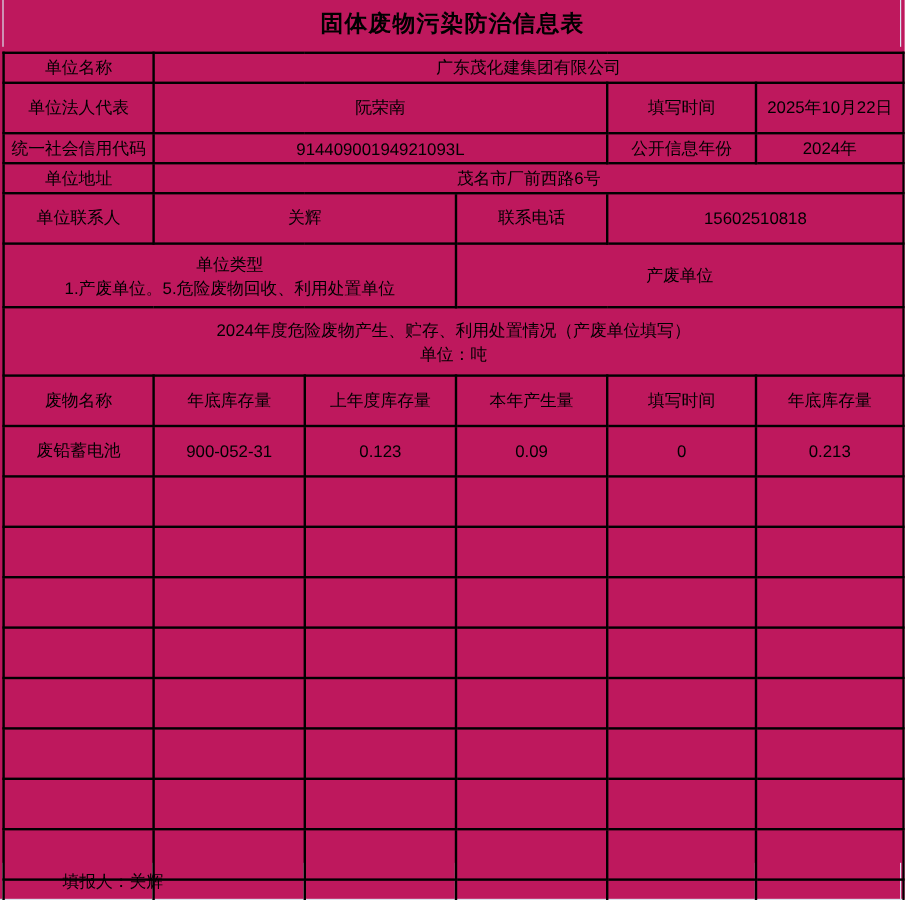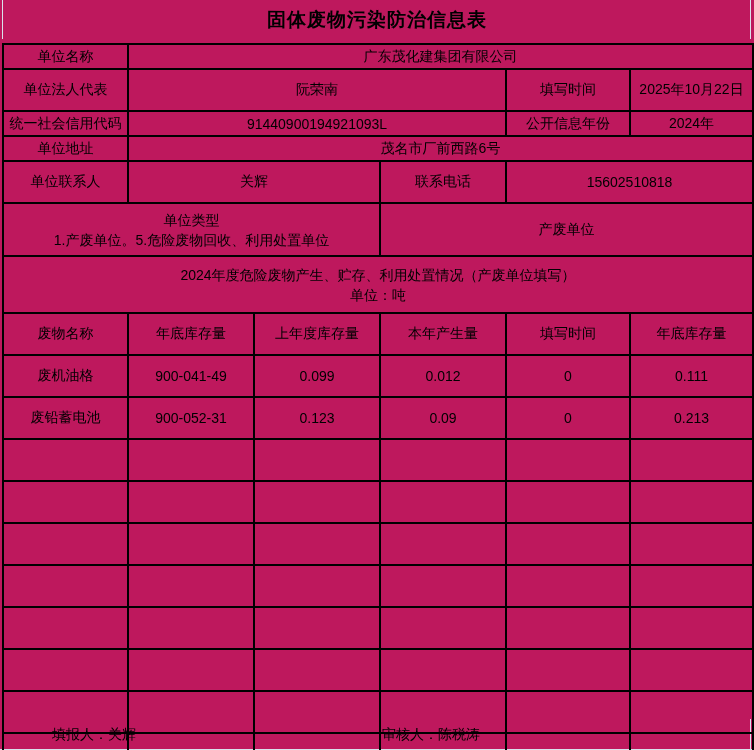--- a/index.html
+++ b/index.html
@@ -128,28 +128,20 @@
       </tr>
       <tr class="h26">
         <td>废物名称</td>
         <td>年底库存量</td>
         <td>上年度库存量</td>
         <td>本年产生量</td>
         <td>填写时间</td>
         <td>年底库存量</td>
       </tr>
       <tr class="h26">
-        <td>废机油格</td>
-        <td>900-041-49</td>
-        <td>0.099</td>
-        <td>0.012</td>
-        <td>0</td>
-        <td>0.111</td>
-      </tr>
-      <tr class="h26">
         <td>废铅蓄电池</td>
         <td>900-052-31</td>
         <td>0.123</td>
         <td>0.09</td>
         <td>0</td>
         <td>0.213</td>
       </tr>
     </tbody>
     <tbody id="empty-rows">
         <tr class="h26">
@@ -254,16 +246,15 @@
           <td></td>
           <td></td>
           <td></td>
           <td></td>
         </tr>
       </tbody>
   </table>
 
   <div class="footer">
     <span class="preparer">填报人：关辉</span>
-    <span class="reviewer">审核人：陈税涛</span>
   </div>
 
 </div>
 
 </body></html>

